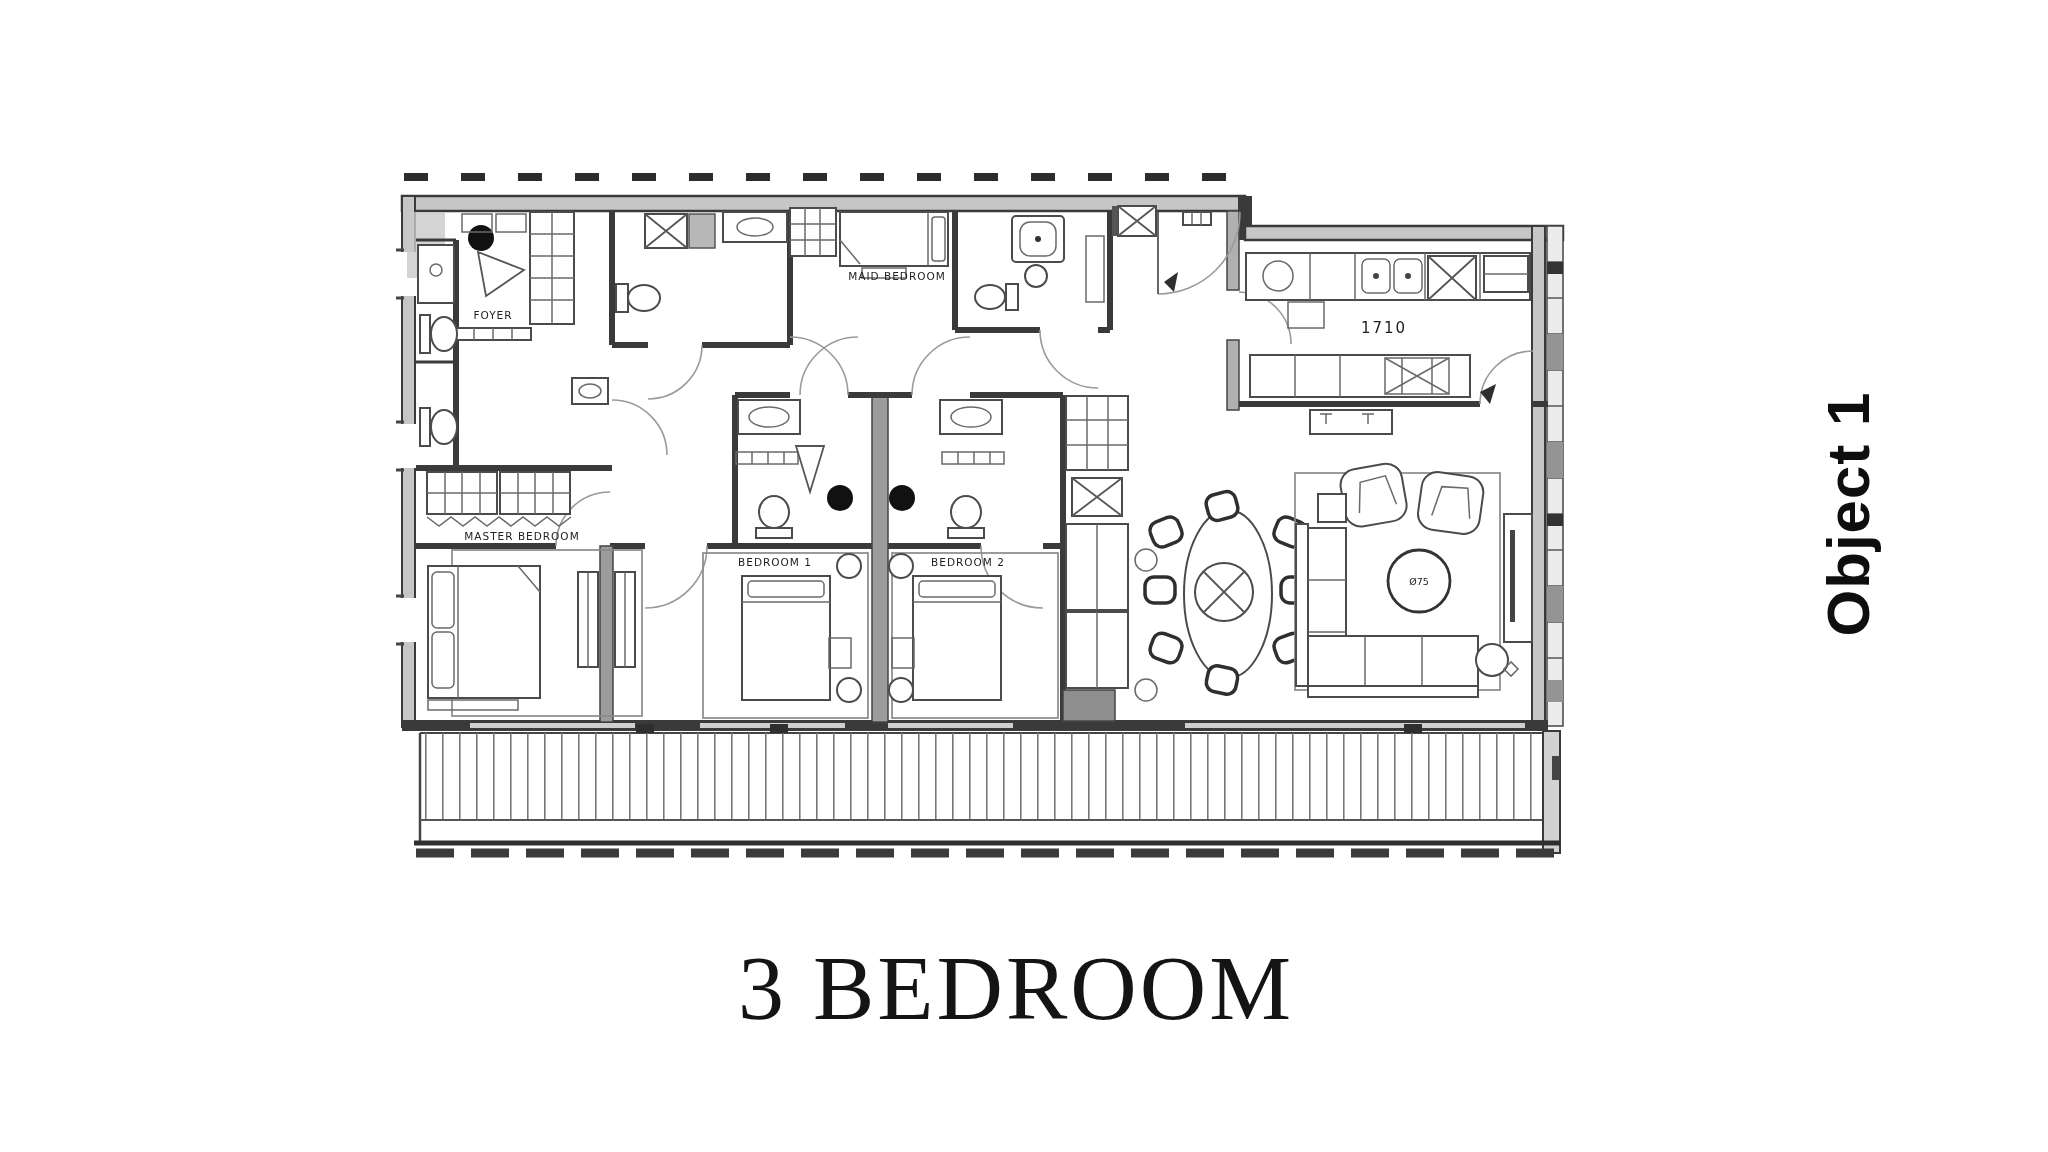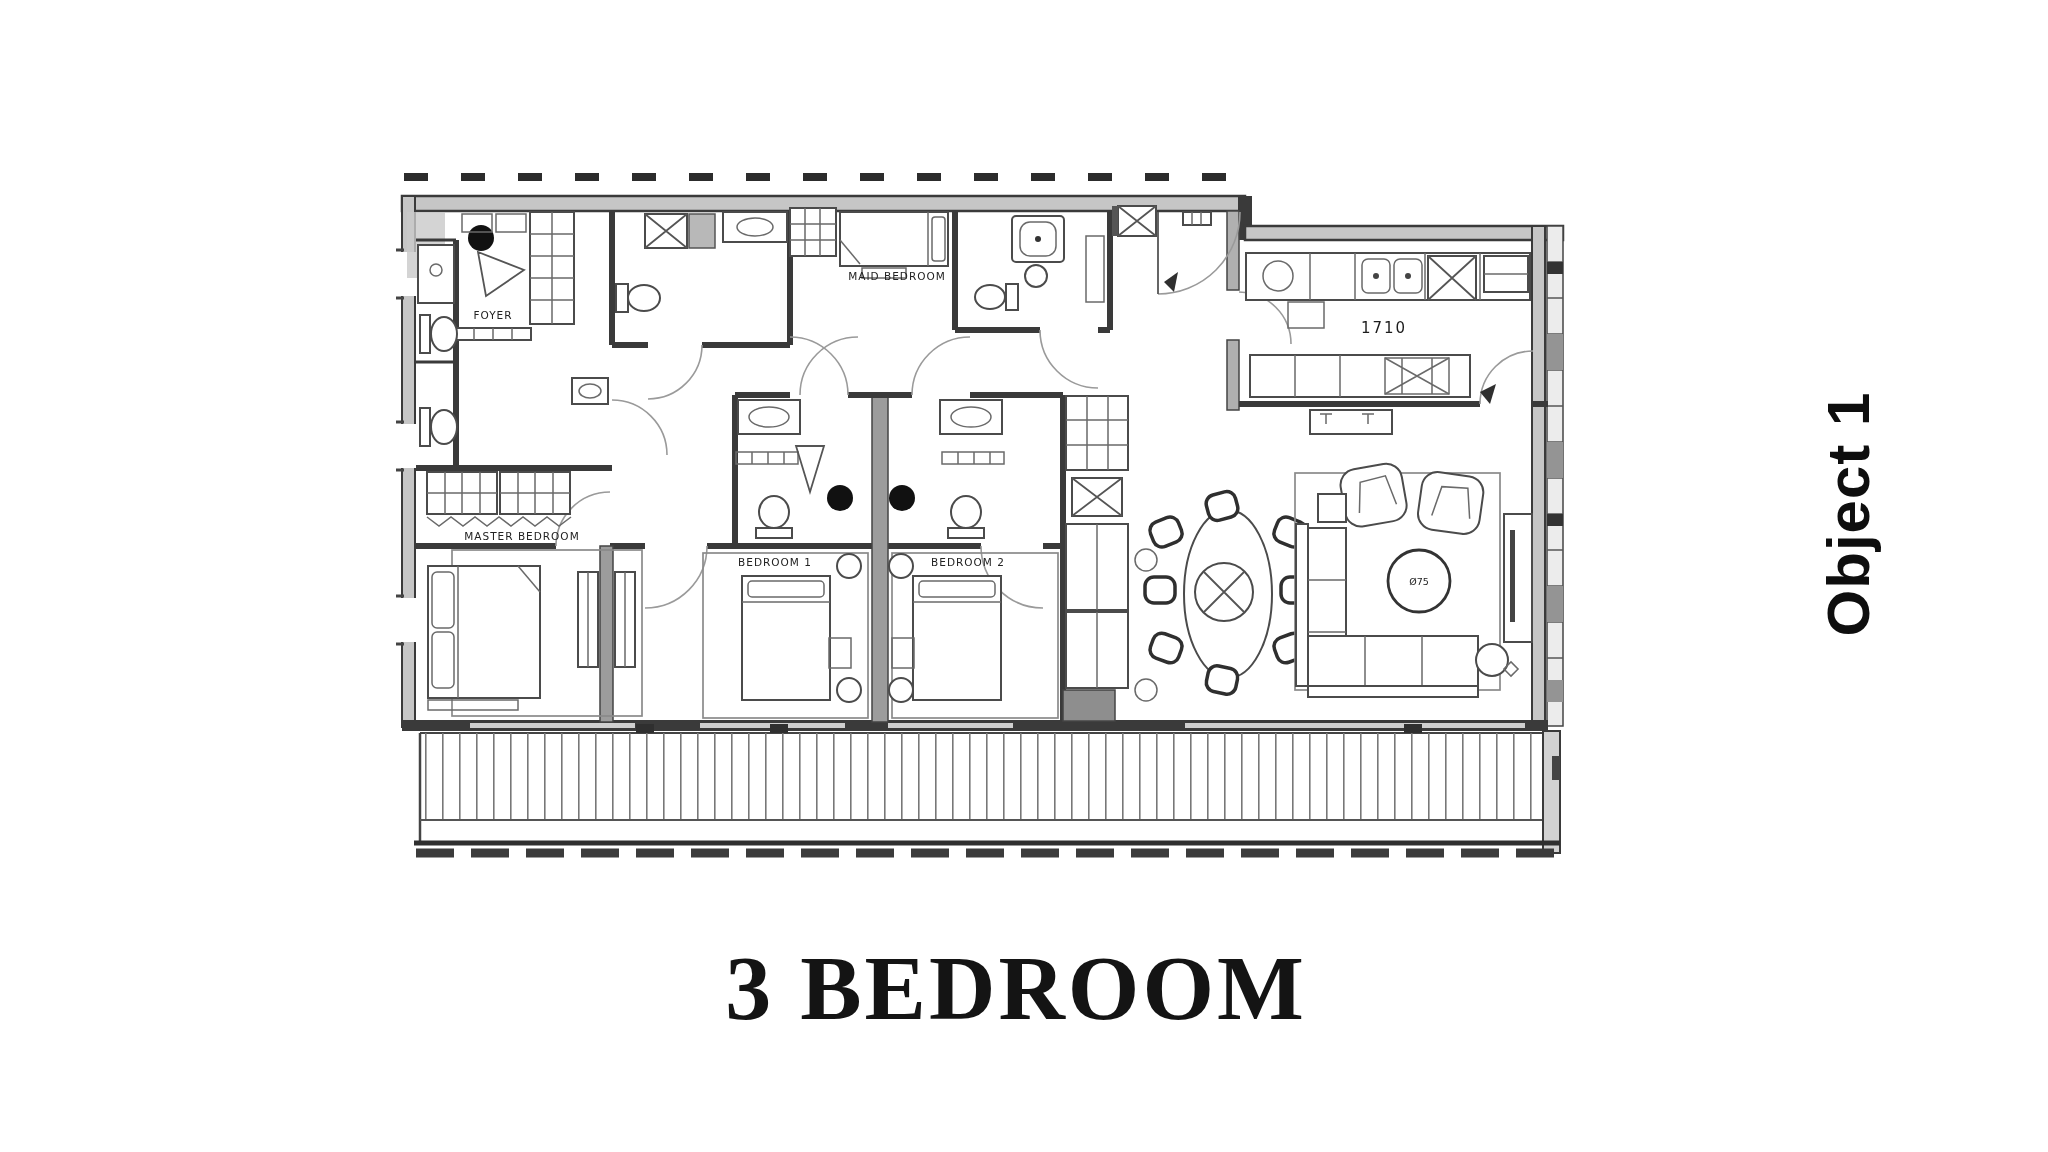--- a/index.html
+++ b/index.html
@@ -1,20 +1,20 @@
 <!DOCTYPE html>
 <html><head>
 <meta charset="utf-8">
 <style>
   html,body{margin:0;padding:0;background:#ffffff;}
   .stage{position:relative;width:2048px;height:1152px;background:#ffffff;overflow:hidden;
          font-family:"Liberation Sans",sans-serif;}
   .plan-svg{position:absolute;left:0;top:0;width:2048px;height:1152px;}
   .page-title{position:absolute;left:1016px;top:988px;transform:translate(-50%,-50%);
-              font-family:"Liberation Serif","DejaVu Serif",serif;font-size:92px;font-weight:700;
+              font-family:"Liberation Serif","DejaVu Serif",serif;font-size:92px;font-weight:400;
               color:#141414;letter-spacing:3px;white-space:nowrap;}
   .side-label{position:absolute;left:1848px;top:514px;transform:translate(-50%,-50%) rotate(-90deg);
               font-family:"Liberation Sans",sans-serif;font-size:60px;font-weight:bold;
               color:#0e0e0e;letter-spacing:1px;white-space:nowrap;}
   
   .w{stroke:#3a3a3a;stroke-width:6;fill:none;stroke-linecap:butt;}
   .w2{stroke:#3a3a3a;stroke-width:3;fill:none;}
   .thin{stroke:#555;stroke-width:1.8;fill:none;}
   .furn{stroke:#4b4b4b;stroke-width:2;fill:#ffffff;}
   .furnl{stroke:#6a6a6a;stroke-width:1.5;fill:none;}

